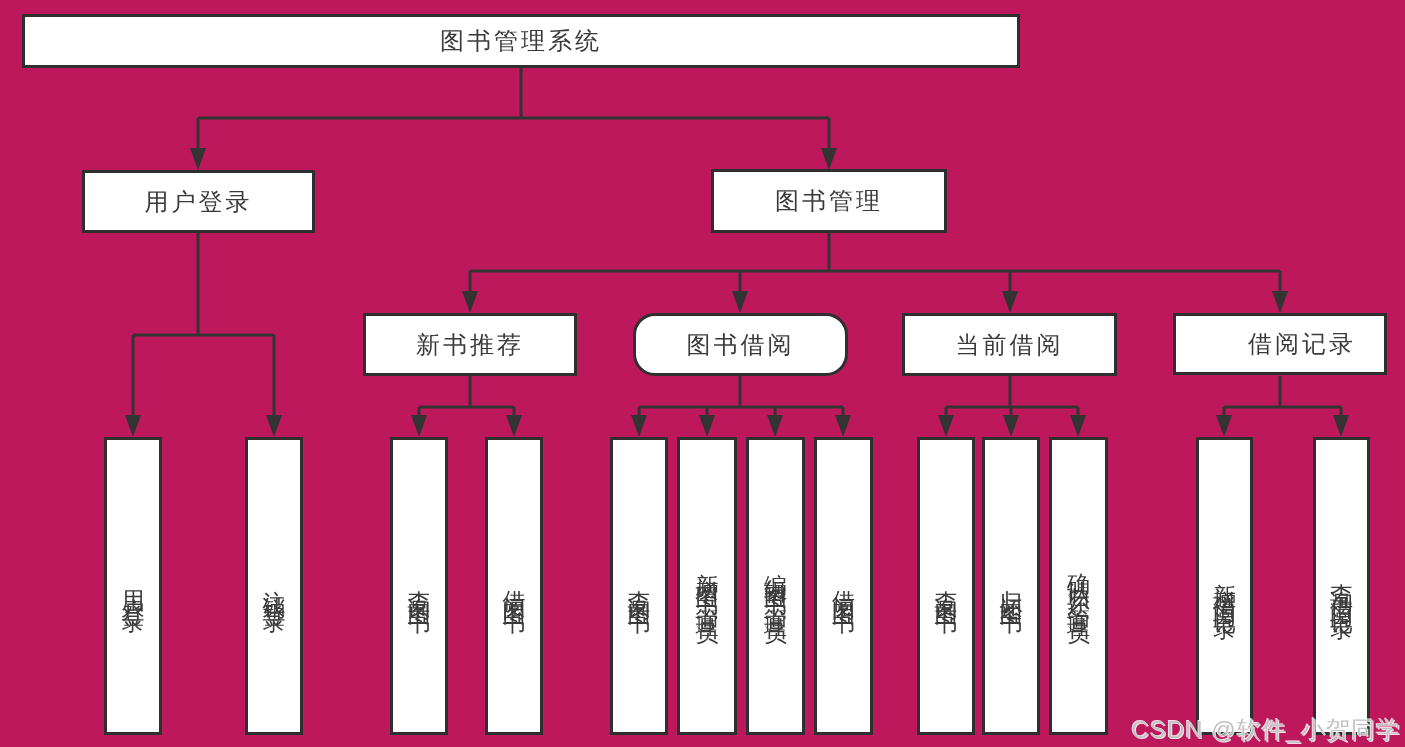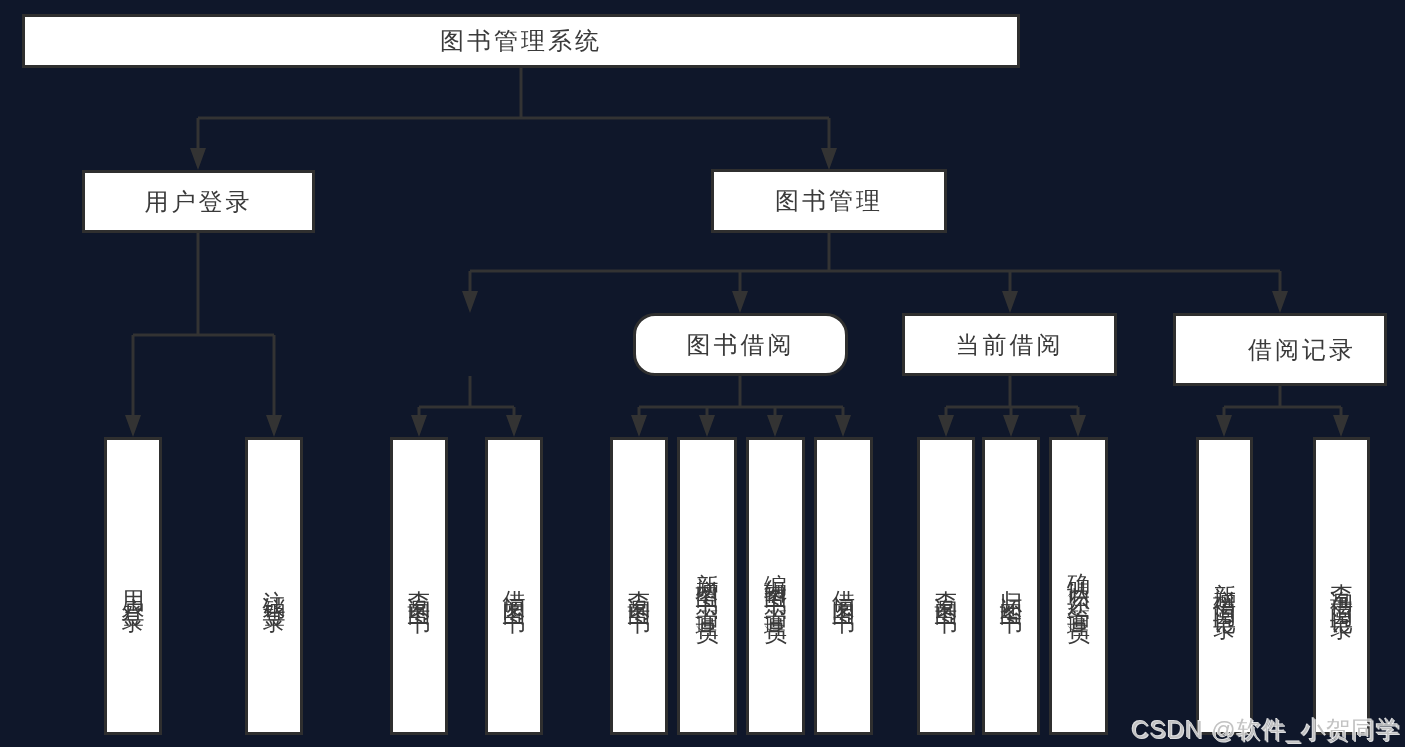--- a/index.html
+++ b/index.html
@@ -1,20 +1,20 @@
 <!DOCTYPE html>
 <html><head>
 <meta charset="utf-8">
 <style>
   html, body { margin: 0; padding: 0; background: #ffffff; }
   .canvas {
     position: relative;
     width: 1405px;
     height: 747px;
-    background: #0f172a;
+    background: #be185d;
     font-family: "Liberation Sans", "DejaVu Sans", sans-serif;
     overflow: hidden;
   }
   .connectors {
     position: absolute;
     left: 0; top: 0;
     pointer-events: none;
   }
   .node {
     position: absolute;
@@ -78,23 +78,24 @@
       M631 415 h16 L639 437 Z  M699 415 h16 L707 437 Z  M767 415 h16 L775 437 Z  M835 415 h16 L843 437 Z
       M938 415 h16 L946 437 Z  M1003 415 h16 L1011 437 Z  M1070 415 h16 L1078 437 Z
       M1216 415 h16 L1224 437 Z  M1333 415 h16 L1341 437 Z"></path>
   </svg>
 
   <div class="node h-node" style="left:22px; top:14px; width:998px; height:54px;">图书管理系统</div>
 
   <div class="node h-node" style="left:82px; top:170px; width:233px; height:63px;">用户登录</div>
   <div class="node h-node" style="left:711px; top:169px; width:236px; height:64px;">图书管理</div>
 
+  <div class="node h-node" style="left:363px; top:313px; width:214px; height:63px;">新书推荐</div>
   <div class="node h-node" style="left:633px; top:313px; width:215px; height:63px;border-radius:22px;">图书借阅</div>
   <div class="node h-node" style="left:902px; top:313px; width:215px; height:63px;">当前借阅</div>
-  <div class="node h-node" style="left:1173px; top:313px; width:214px; height:73px;padding-left:44px;">借阅记录</div>
+  <div class="node h-node" style="left:1173px; top:313px; width:214px; height:62px;padding-left:44px;">借阅记录</div>
 
   <div class="node leaf" style="left:104px;">
     <span class="vtext">用户登录</span>
   </div>
   <div class="node leaf" style="left:245px;">
     <span class="vtext">注销登录</span>
   </div>
 
   <div class="node leaf" style="left:390px;">
     <span class="vtext">查询图书</span>

